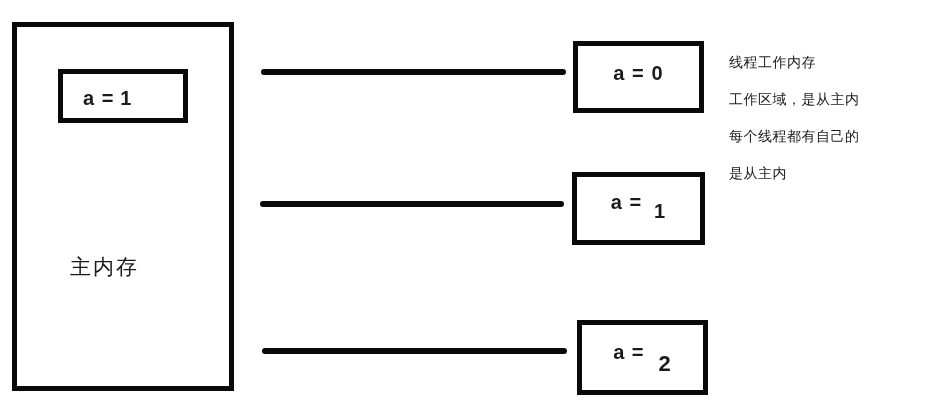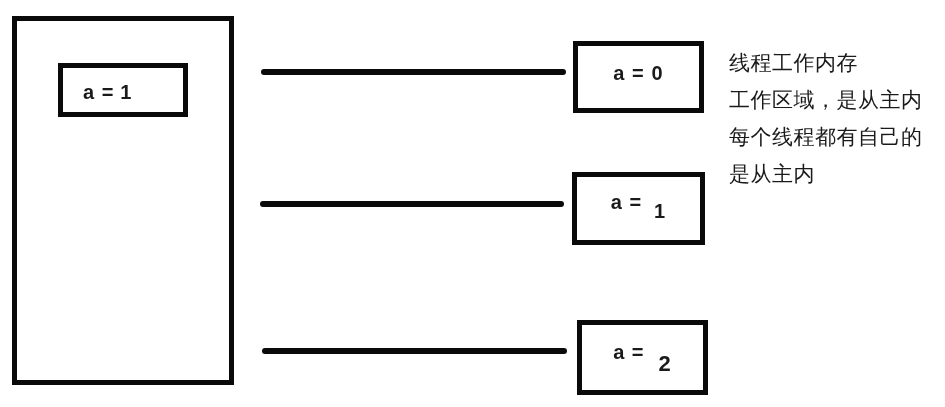--- a/index.html
+++ b/index.html
@@ -13,21 +13,21 @@
     width: 945px;
     height: 407px;
     background: #ffffff;
     overflow: hidden;
     color: #1a1a1a;
   }
   
   .main-box {
     position: absolute;
     left: 12px;
-    top: 16px;
+    top: 22px;
     width: 222px;
     height: 369px;
     border: 5px solid #0a0a0a;
     box-sizing: border-box;
     background: #ffffff;
   }
   .var-box {
     position: absolute;
     left: 41px;
     top: 42px;
@@ -84,36 +84,37 @@
   .thread-box-1 { left: 573px; top: 41px;  width: 131px; height: 72px; padding-bottom: 8px; }
   .thread-box-2 { left: 572px; top: 172px; width: 133px; height: 73px; padding-bottom: 12px; }
   .thread-box-3 { left: 577px; top: 320px; width: 131px; height: 75px; padding-bottom: 10px; }
   .thread-box-2 .t-value { top: 9px;  margin-left: 12px; }
   .thread-box-3 .t-value { top: 11px; margin-left: 14px; font-size: 22px; }
   
   .annotation {
     position: absolute;
     left: 729px;
     top: 44px;
-    font-size: 21px;
+    font-size: 14px;
     line-height: 37px;
     letter-spacing: 0.5px;
     color: #1a1a1a;
   }
   .annotation div { white-space: nowrap; }
 </style>
 </head>
 <body>
 
 <div class="canvas">
 
   <div class="main-box">
     <div class="var-box">
       <span class="var-text"><span>a =</span><span class="val">1</span></span>
     </div>
+    <div class="main-label">主内存</div>
   </div>
 
   <div class="connector line-1"></div>
   <div class="connector line-2"></div>
   <div class="connector line-3"></div>
 
   <div class="thread-box thread-box-1">
     <span class="t-label">a =</span>
     <span class="t-value">0</span>
   </div>

